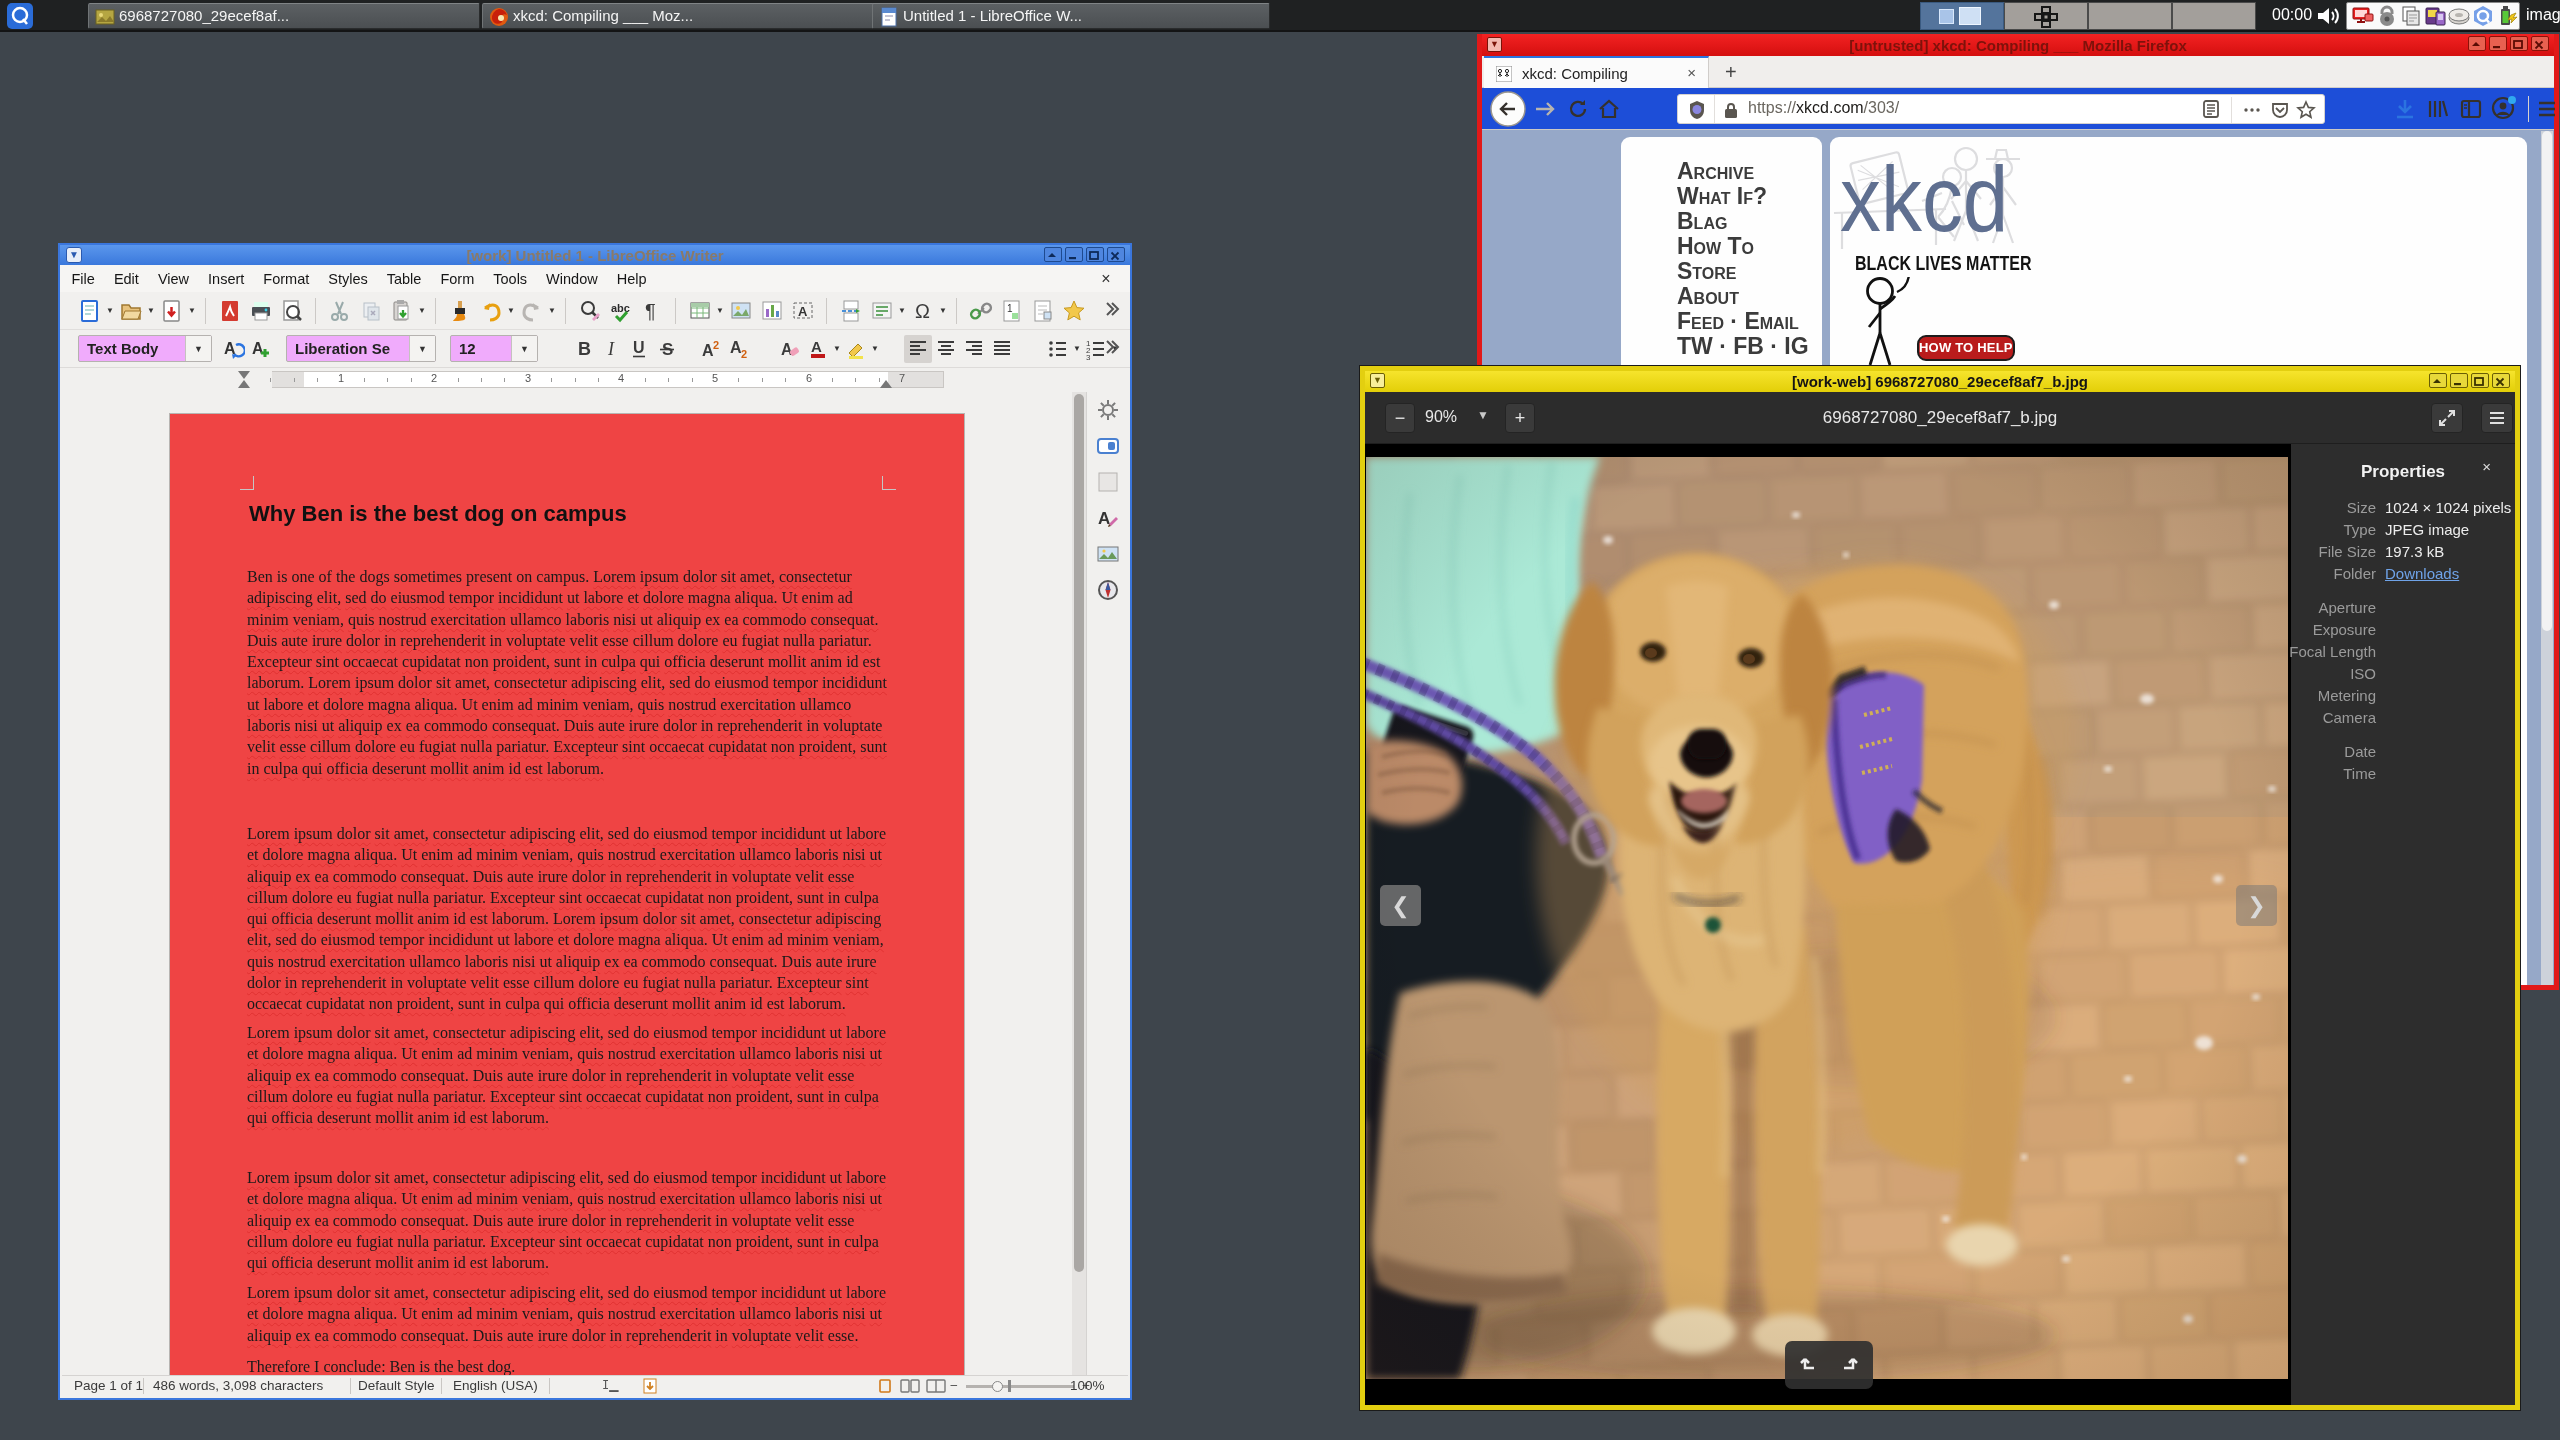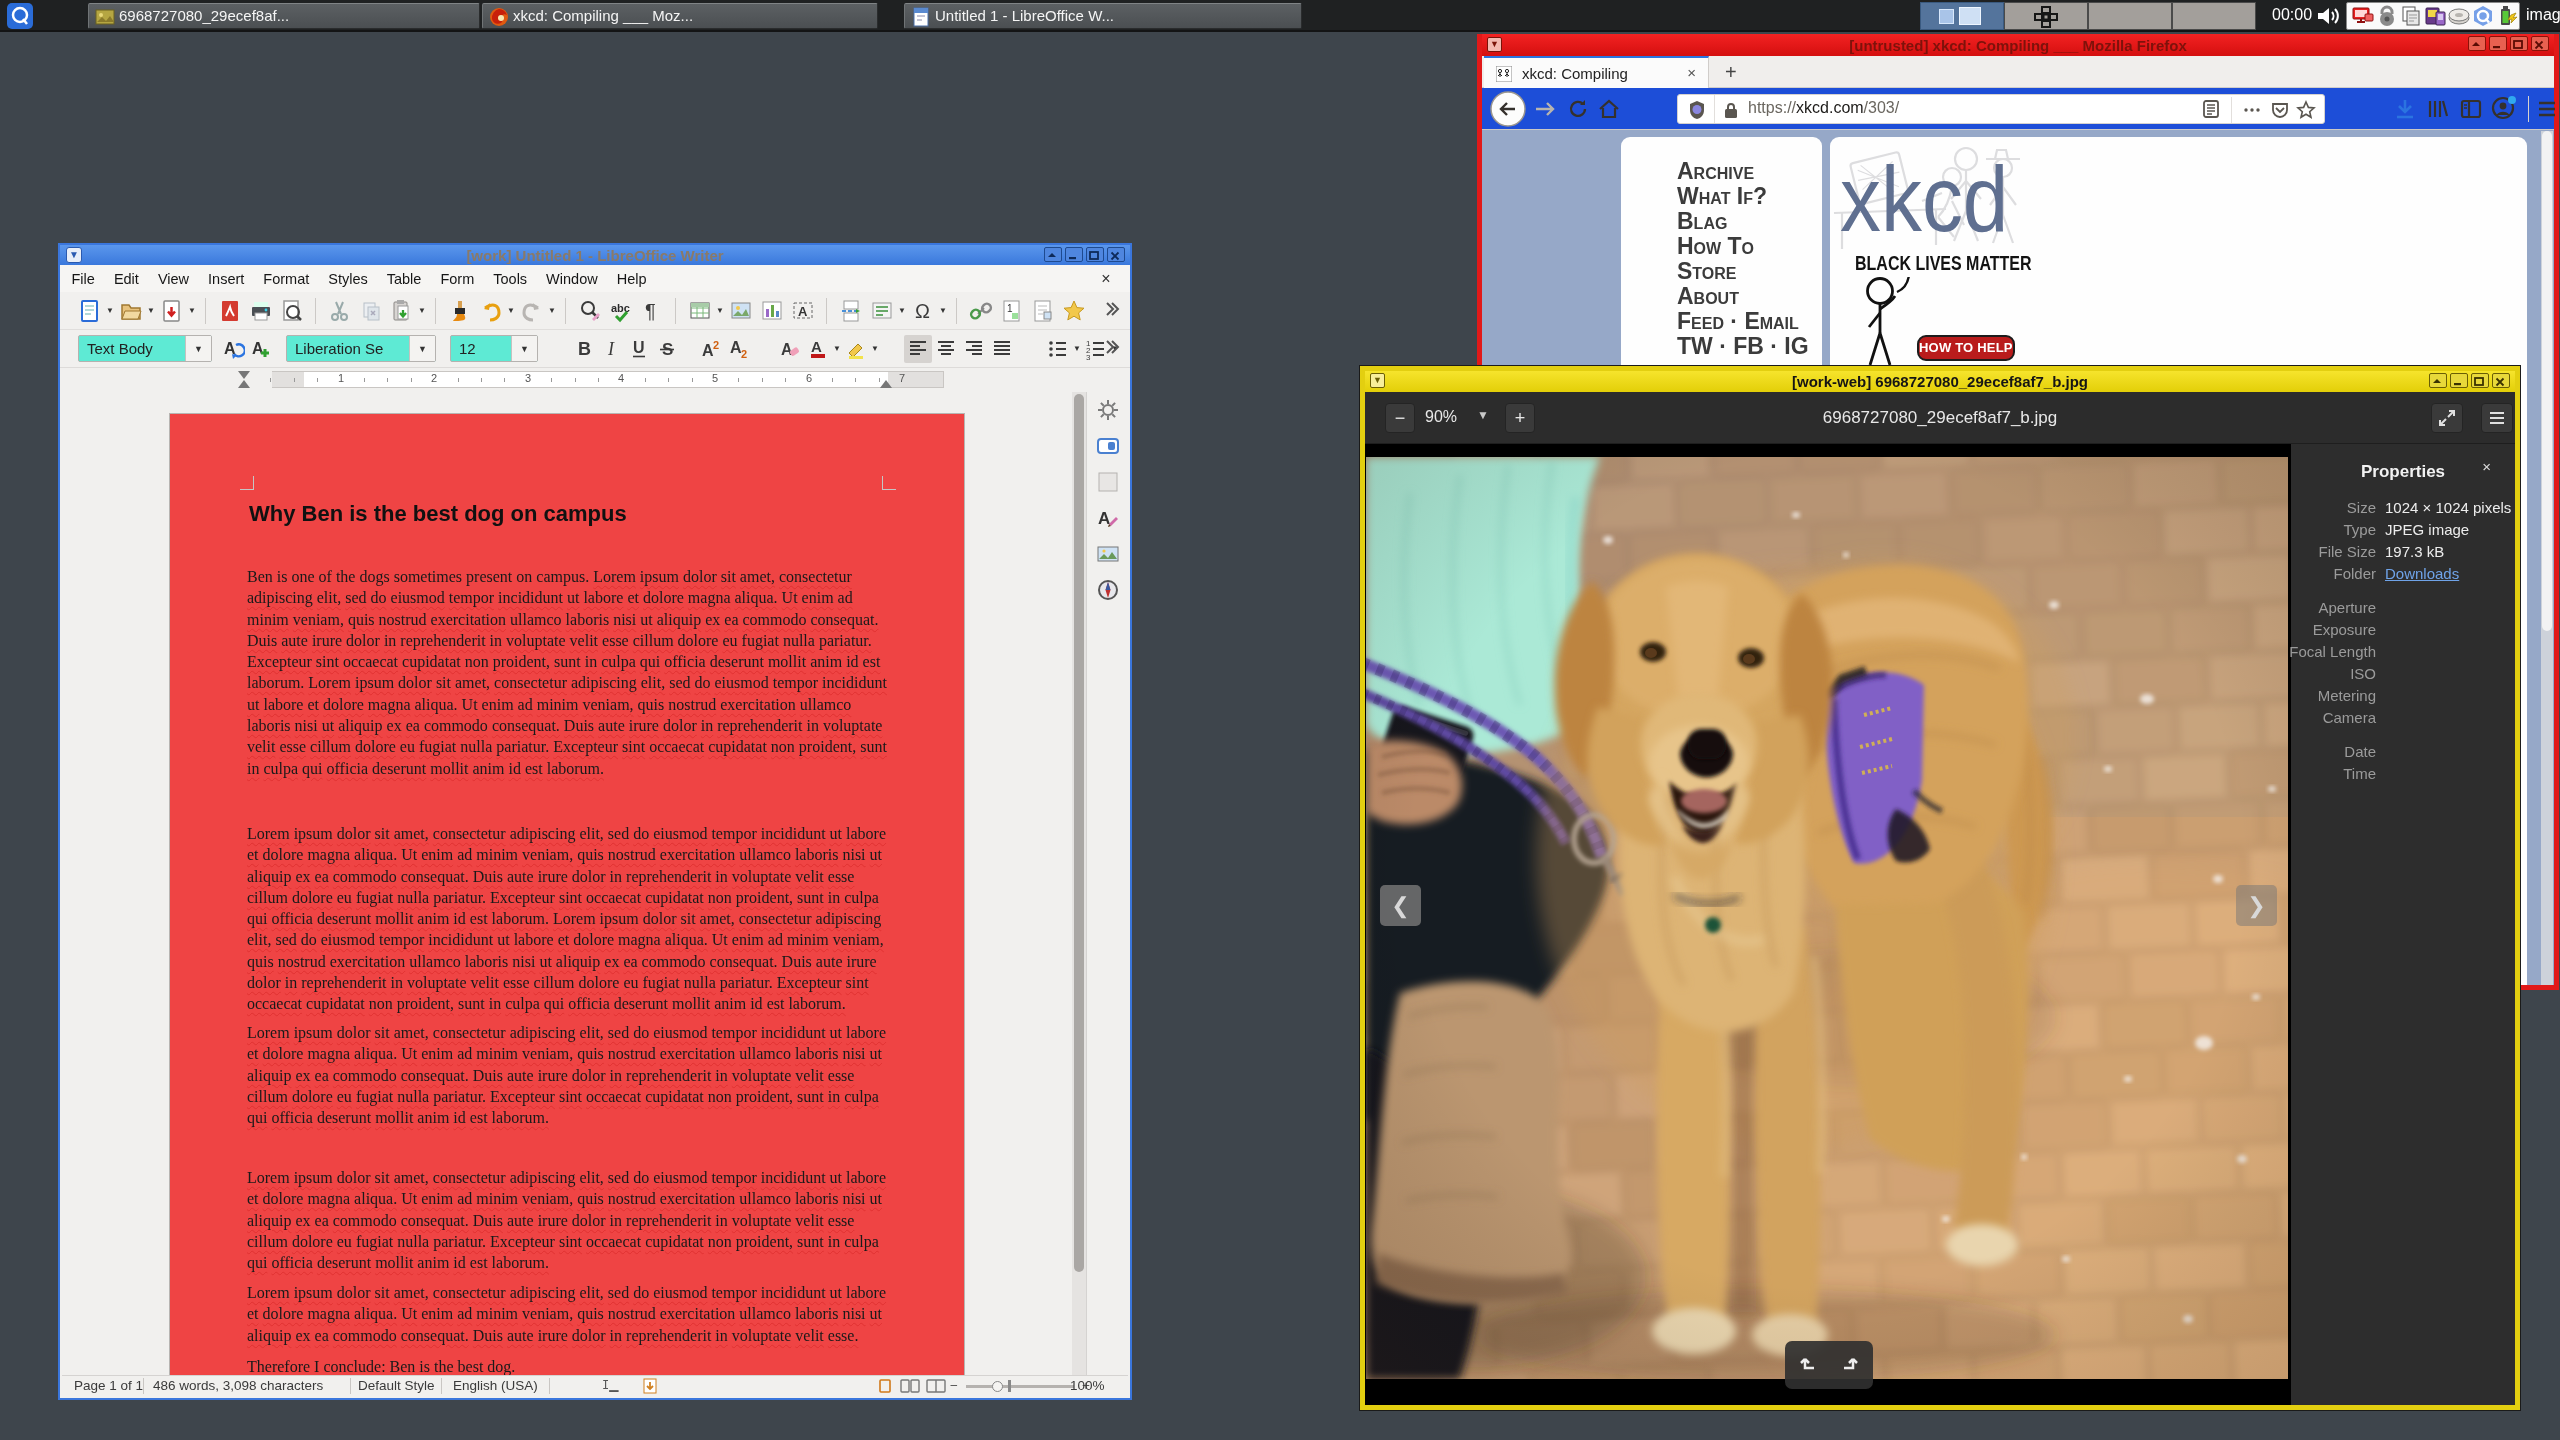--- a/index.html
+++ b/index.html
@@ -19,21 +19,21 @@
 #lo-title{height:20px;background:linear-gradient(#5b97ec,#3a78dc);position:relative;display:flex;align-items:center;}
 #lo-title .titletext{color:#8a7a68;}
 #lo-menu{height:27px;background:#f6f5f3;display:flex;align-items:center;font-size:14.5px;color:#161616;padding-left:58px;position:relative;}
 #lo-menu span{padding:0 9.5px;}
 #lo-tb1{height:38px;background:#f1f0ee;display:flex;align-items:center;border-bottom:1px solid #e0dedc;position:relative;padding-left:14px;}
 #lo-tb2{height:38px;background:#f1f0ee;display:flex;align-items:center;border-bottom:1px solid #dddbd9;position:relative;padding-left:18px;}
 .tsep{width:1px;height:26px;background:#ccc9c6;margin:0 8px;}
 .ticon{width:31px;height:28px;display:flex;align-items:center;justify-content:center;flex:none;}
 .jicon{width:28px;height:28px;display:flex;align-items:center;justify-content:center;flex:none;}
 .tdrop{width:10px;height:28px;display:flex;align-items:center;justify-content:center;flex:none;color:#333;font-size:8px;}
-.combo{height:27px;background:#5eead4;border:1px solid #b5b2af;border-radius:2px;font-size:15px;color:#222;display:flex;align-items:center;padding-left:8px;position:relative;flex:none;}
+.combo{height:27px;background:#f0abfc;border:1px solid #b5b2af;border-radius:2px;font-size:15px;color:#222;display:flex;align-items:center;padding-left:8px;position:relative;flex:none;font-weight:bold;}
 .combo .cbtn{position:absolute;right:0;top:0;width:26px;height:100%;background:#f4f3f1;border-left:1px solid #c5c2bf;display:flex;align-items:center;justify-content:center;font-size:9px;color:#333;}
 #lo-ruler{height:24px;background:#f1f0ee;position:relative;}
 #lo-doc{position:absolute;left:2px;top:147px;right:58px;bottom:23px;background:#f1f0ee;overflow:hidden;}
 #page{position:absolute;left:107px;top:21px;width:796px;height:1000px;background:#ef4444;border:1px solid #b7b5b2;}
 #page h1{position:absolute;left:79px;top:87px;font-size:22px;color:#111;font-family:"Liberation Sans",sans-serif;}
 .para{position:absolute;left:77px;font-family:"Liberation Serif",serif;font-size:16px;line-height:21.3px;color:#1a1a1a;white-space:nowrap;}
 .para i{font-style:normal;text-decoration-line:underline;text-decoration-style:wavy;text-decoration-color:#e03030;text-decoration-thickness:1px;text-underline-offset:3px;}
 #lo-scroll{position:absolute;right:44px;top:147px;width:14px;bottom:23px;background:#e5e3e1;}
 #lo-scroll .thumb{position:absolute;left:2px;right:2px;top:2px;height:878px;background:#aaa7a4;border-radius:6px;}
 #lo-side{position:absolute;right:2px;top:147px;width:42px;bottom:23px;background:#f1f0ee;border-left:1px solid #d5d3d1;}
@@ -85,21 +85,21 @@
     <span class="tbtn" style="left:88px;width:392px"><svg width="20" height="20" style="position:absolute;left:6px;top:3px">
         <rect x="1" y="3" width="18" height="14" fill="#b5a642" stroke="#6a6020"></rect>
         <circle cx="6" cy="8" r="2" fill="#e8d87a"></circle>
         <path d="M2 15l5-5 4 4 4-5 4 6z" fill="#8a7a2a"></path>
       </svg>6968727080_29ecef8af...</span>
     <span class="tbtn" style="left:482px;width:396px"><svg width="20" height="20" style="position:absolute;left:6px;top:3px">
         <circle cx="10" cy="10" r="9" fill="#e05a10"></circle>
         <path d="M10 2a9 9 0 0 1 8 6c-2-1-4-1-5 1 2 2 1 5-1 7-4 2-8 0-9-4a9 9 0 0 1 7-10z" fill="#c8200a"></path>
         <circle cx="12" cy="11" r="3" fill="#f8e8b0"></circle>
       </svg>xkcd: Compiling ___ Moz...</span>
-    <span class="tbtn" style="left:904px;width:398px"><svg width="20" height="20" style="position:absolute;left:6px;top:3px">
+    <span class="tbtn" style="left:872px;width:398px"><svg width="20" height="20" style="position:absolute;left:6px;top:3px">
         <rect x="3" y="1" width="14" height="18" fill="#fff" stroke="#4a6ea8"></rect>
         <path d="M6 5h8M6 9h8M6 13h5" stroke="#88a"></path>
         <rect x="3" y="1" width="14" height="5" fill="#5a8ad0"></rect>
       </svg>Untitled 1 - LibreOffice W...</span>
     <span class="wscell" style="left:1920px;background:#54749c;border-color:#3a5a80">
       <span style="position:absolute;left:18px;top:6px;width:15px;height:15px;background:#a9c4e8;border:1px solid #d8e8fc"></span>
       <span style="position:absolute;left:38px;top:4px;width:22px;height:18px;background:#cfe0f4;border:1px solid #eef6ff"></span>
     </span>
     <span class="wscell" style="left:2004px">
       <span style="position:absolute;left:29px;top:2px"><svg width="24" height="24" viewBox="0 0 24 24" style="">

